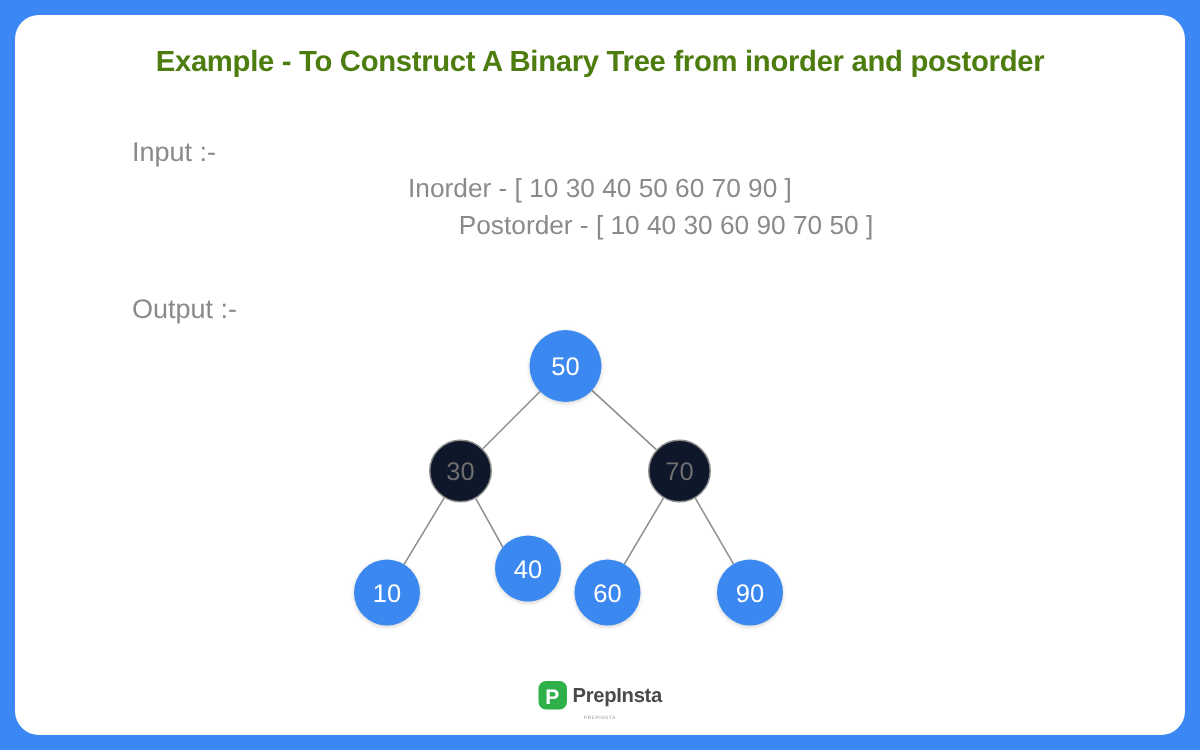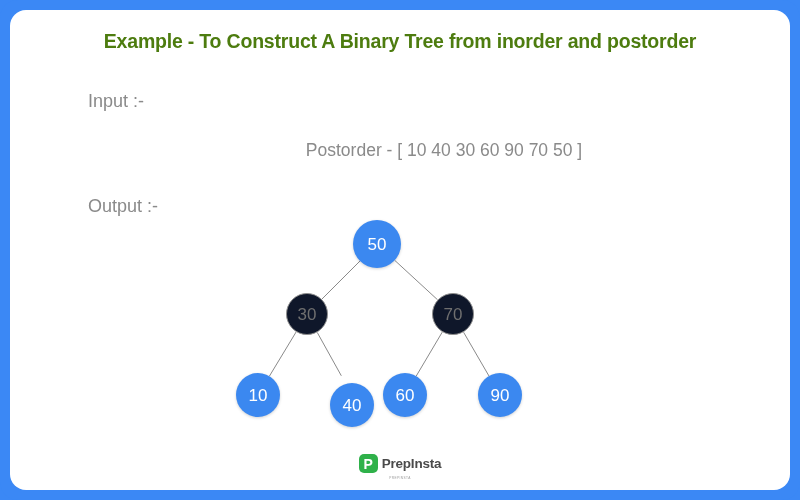--- a/index.html
+++ b/index.html
@@ -156,20 +156,21 @@
 </head>
 <body>
 
 <div id="frame">
   <div id="card">
 
     <div id="title">Example - To Construct A Binary Tree from inorder and postorder</div>
 
     <div class="label-line" id="input-label">Input :-</div>
 
+    <div class="seq-line" id="inorder-line">Inorder - [ 10 30 40 50 60 70 90 ]</div>
 
     <div class="seq-line" id="postorder-line">Postorder - [ 10 40 30 60 90 70 50 ]</div>
 
     <div class="label-line" id="output-label">Output :-</div>
 
     <div id="tree">
       <svg id="tree-edges" viewBox="0 0 780 480" xmlns="http://www.w3.org/2000/svg">
           <line x1="350.02943725152284" y1="250.97056274847714" x2="311.8492424049175" y2="289.1507575950825" stroke="#8a8a8a" stroke-width="1"></line>
           <line x1="384.65308252381806" y1="250.25941811404297" x2="427.5535527916592" y2="289.7730091502124" stroke="#8a8a8a" stroke-width="1"></line>
           <line x1="286.130416454029" y1="321.96808708619693" x2="259.3871827624458" y2="366.17628971922227" stroke="#8a8a8a" stroke-width="1"></line>
@@ -183,21 +184,21 @@
           </div>
           <div class="node hollow" style="left: 276px; top: 283px; width: 42px; height: 42px;">
             <span>30</span>
           </div>
           <div class="node hollow" style="left: 422px; top: 283px; width: 42px; height: 42px;">
             <span>70</span>
           </div>
           <div class="node filled" style="left: 226px; top: 363px; width: 44px; height: 44px;">
             <span>10</span>
           </div>
-          <div class="node filled" style="left: 320px; top: 373px; width: 44px; height: 44px;">
+          <div class="node filled" style="left: 320px; top: 347px; width: 44px; height: 44px;">
             <span>40</span>
           </div>
           <div class="node filled" style="left: 373px; top: 363px; width: 44px; height: 44px;">
             <span>60</span>
           </div>
           <div class="node filled" style="left: 468px; top: 363px; width: 44px; height: 44px;">
             <span>90</span>
           </div>
         </div>
     </div>

